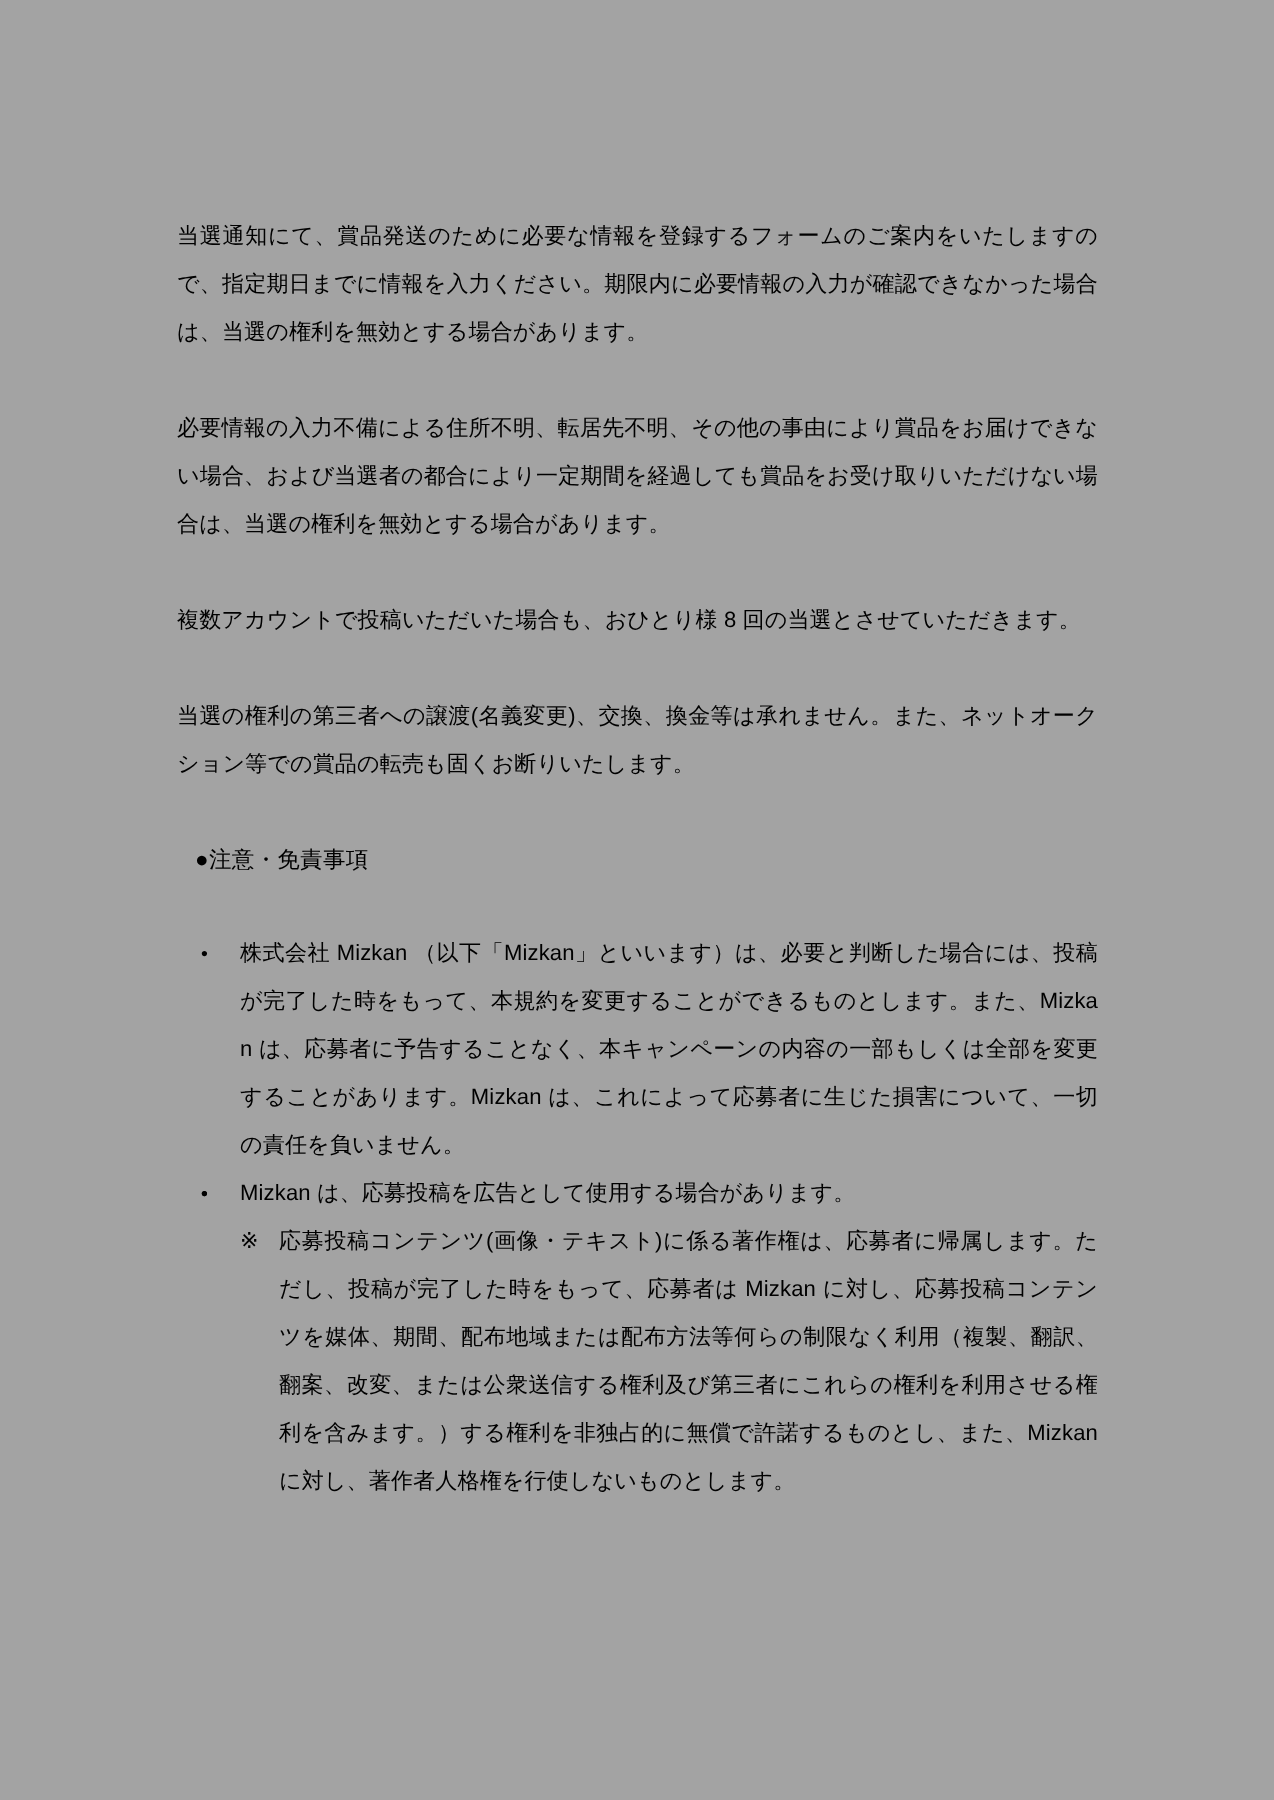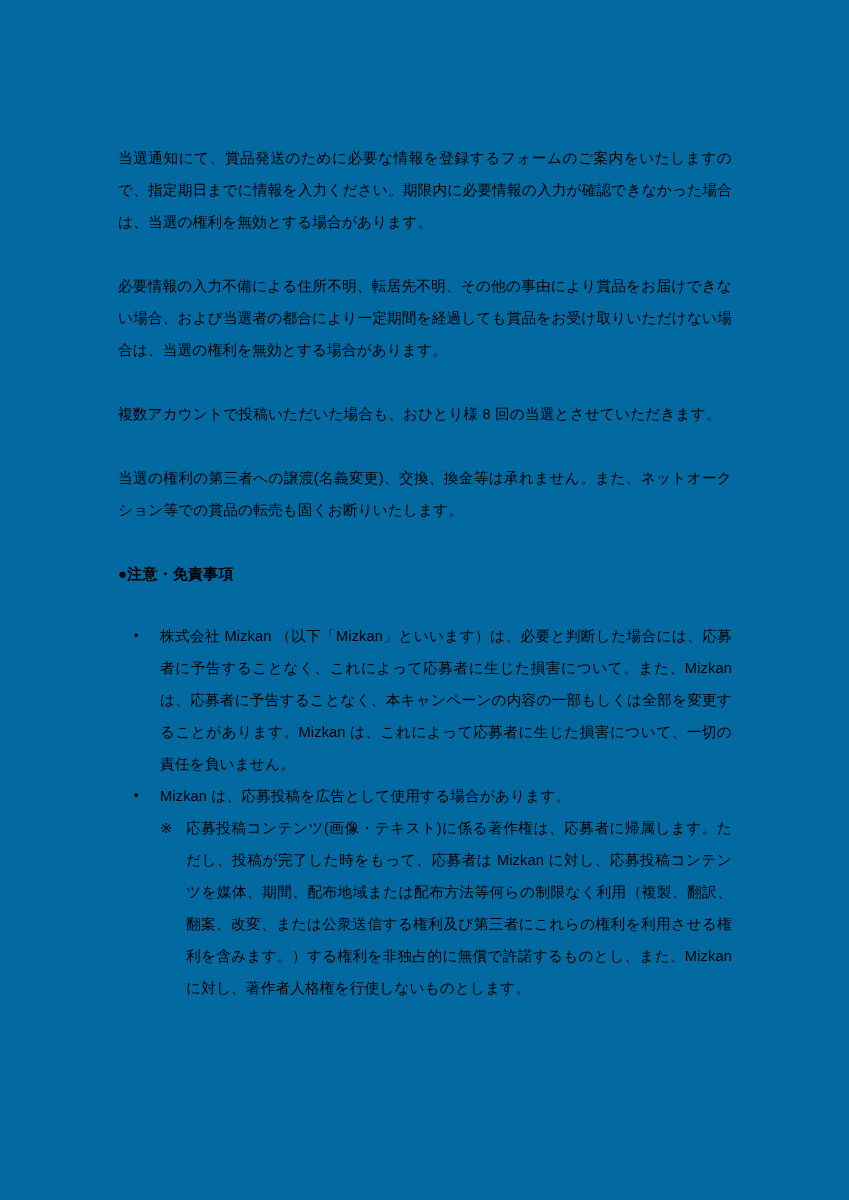--- a/index.html
+++ b/index.html
@@ -13,21 +13,21 @@
     overflow: hidden;
     font-family: "Liberation Sans", "DejaVu Sans", sans-serif;
     color: #000000;
     -webkit-font-smoothing: antialiased;
   }
 
   .page {
     position: relative;
     width: 849px;
     height: 1200px;
-    background: #0369a1;
+    background: #a3a3a3;
     box-sizing: border-box;
   }
 
   .doc-body {
     position: absolute;
     left: 118px;
     top: 142px;
     width: 614px;
   }
 
@@ -45,22 +45,22 @@
     margin-bottom: 32px;
   }
   .para-block:last-child {
     margin-bottom: 0;
   }
 
   
   .section-heading {
     font-size: 15px;
     line-height: 32px;
-    font-weight: bold;
-    margin: 0;
+    font-weight: normal;
+    margin: 12px;
     letter-spacing: 0.2px;
   }
   .heading-block {
     margin-top: 31px;
     margin-bottom: 30px;
   }
 
   
   .bullet-list {
     margin: 0;
@@ -139,21 +139,21 @@
 
 
     <div class="heading-block">
       <p class="section-heading"><span>●</span><span>注意・免責事項</span></p>
     </div>
 
     <ul class="bullet-list">
 
       <li class="bullet-item">
         <span class="marker">•</span>
-        <span>株式会社 Mizkan （以下「Mizkan」といいます）は、必要と判断した場合には、応募者に予告することなく、これによって応募者に生じた損害について。また、Mizkan は、応募者に予告することなく、本キャンペーンの内容の一部もしくは全部を変更することがあります。Mizkan は、これによって応募者に生じた損害について、一切の責任を負いません。</span>
+        <span>株式会社 Mizkan （以下「Mizkan」といいます）は、必要と判断した場合には、投稿が完了した時をもって、本規約を変更することができるものとします。また、Mizkan は、応募者に予告することなく、本キャンペーンの内容の一部もしくは全部を変更することがあります。Mizkan は、これによって応募者に生じた損害について、一切の責任を負いません。</span>
       </li>
 
       <li class="bullet-item">
         <span class="marker">•</span>
       </li>
 
       <li class="bullet-item">
         <span class="marker">•</span>
         <span>Mizkan は、応募投稿を広告として使用する場合があります。</span>
       </li>

